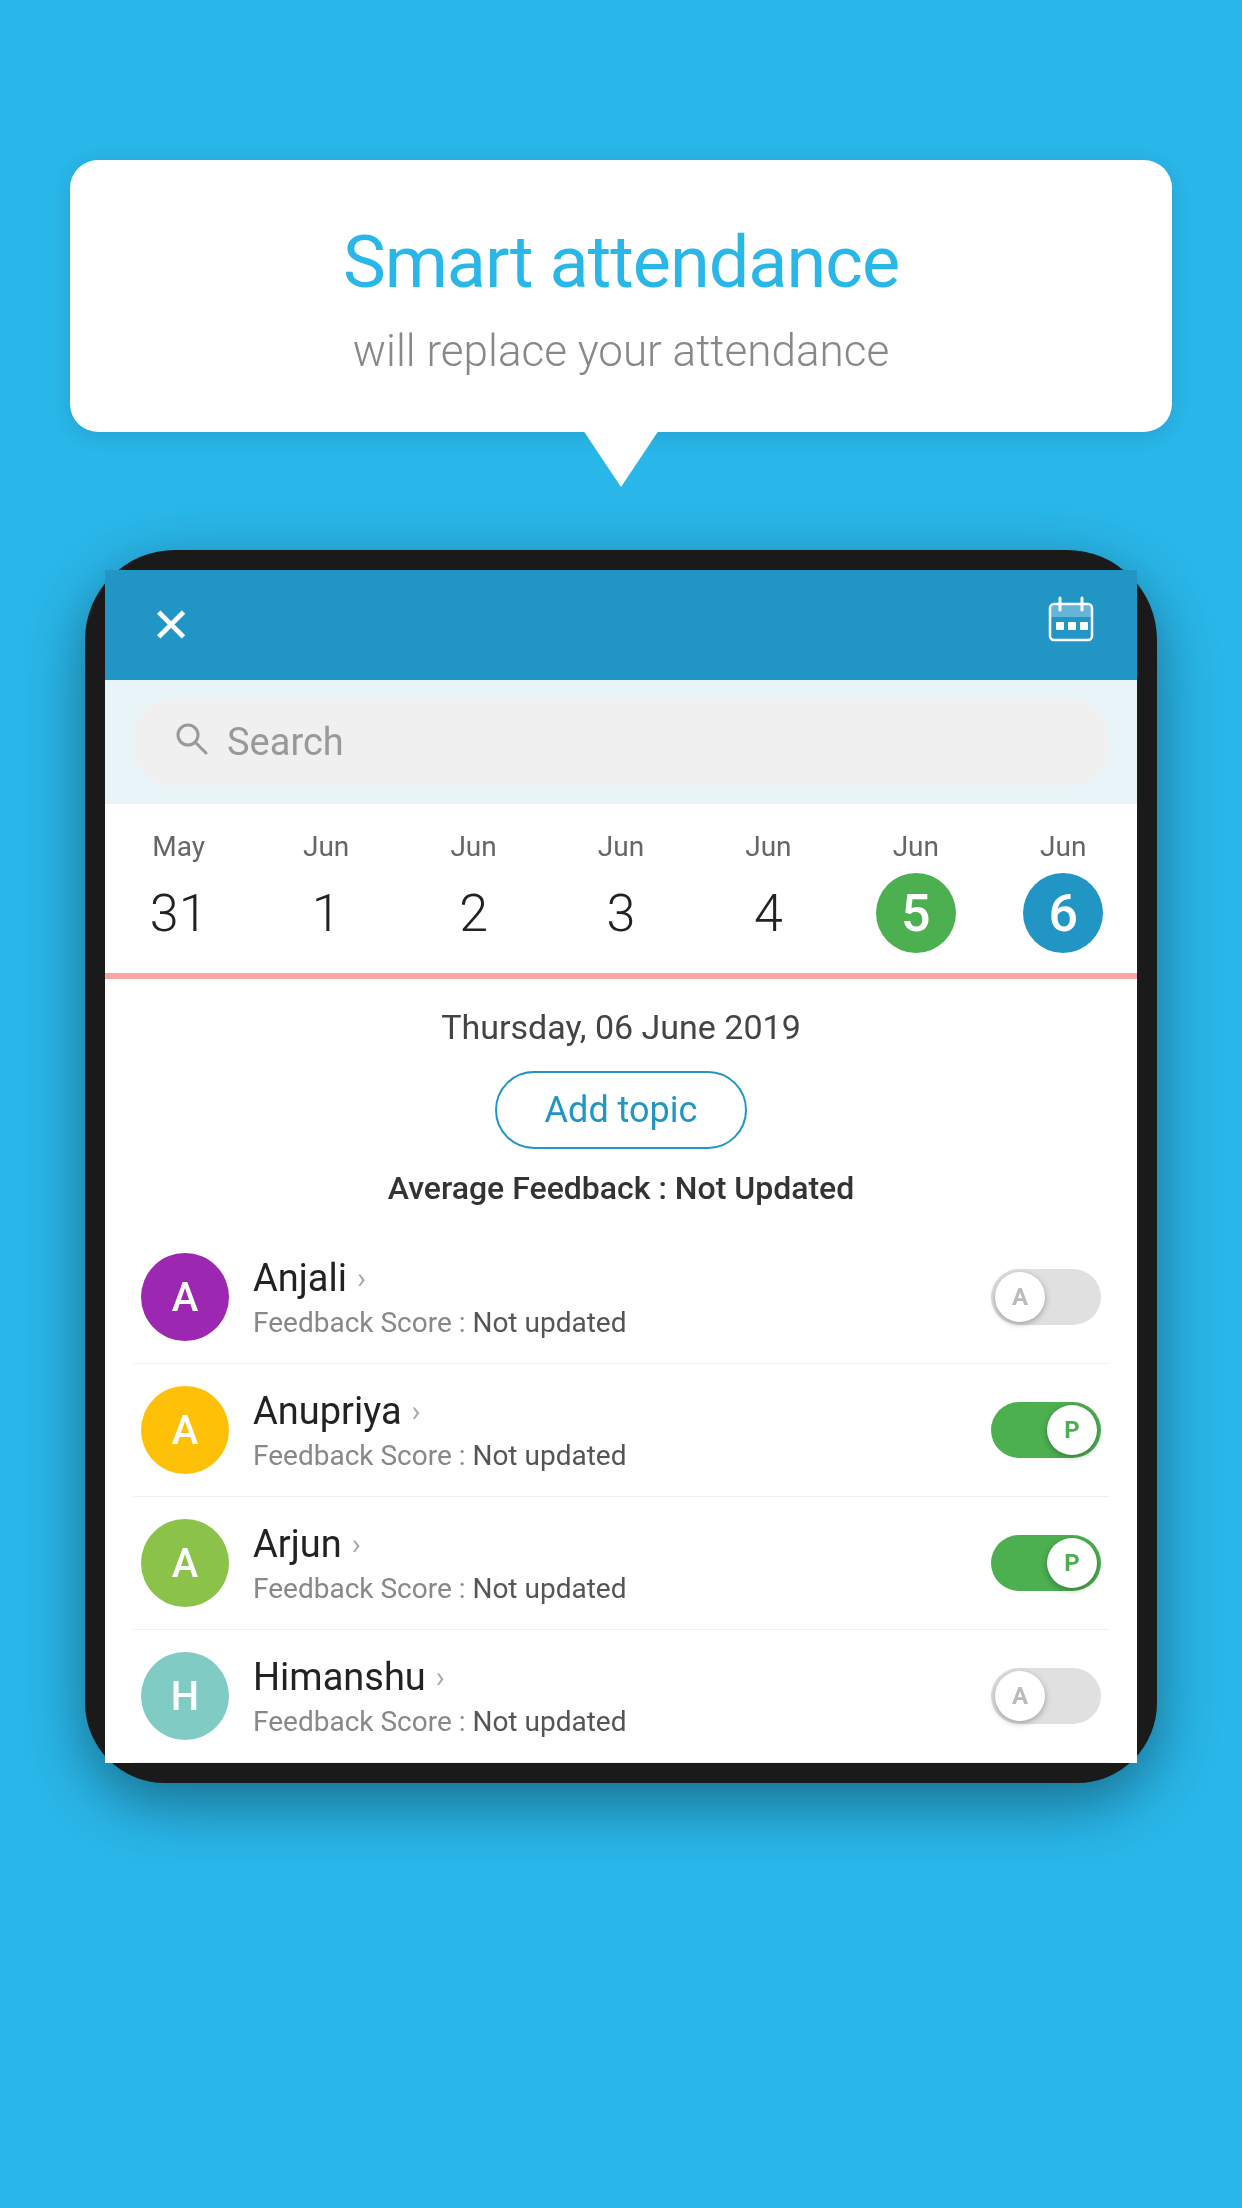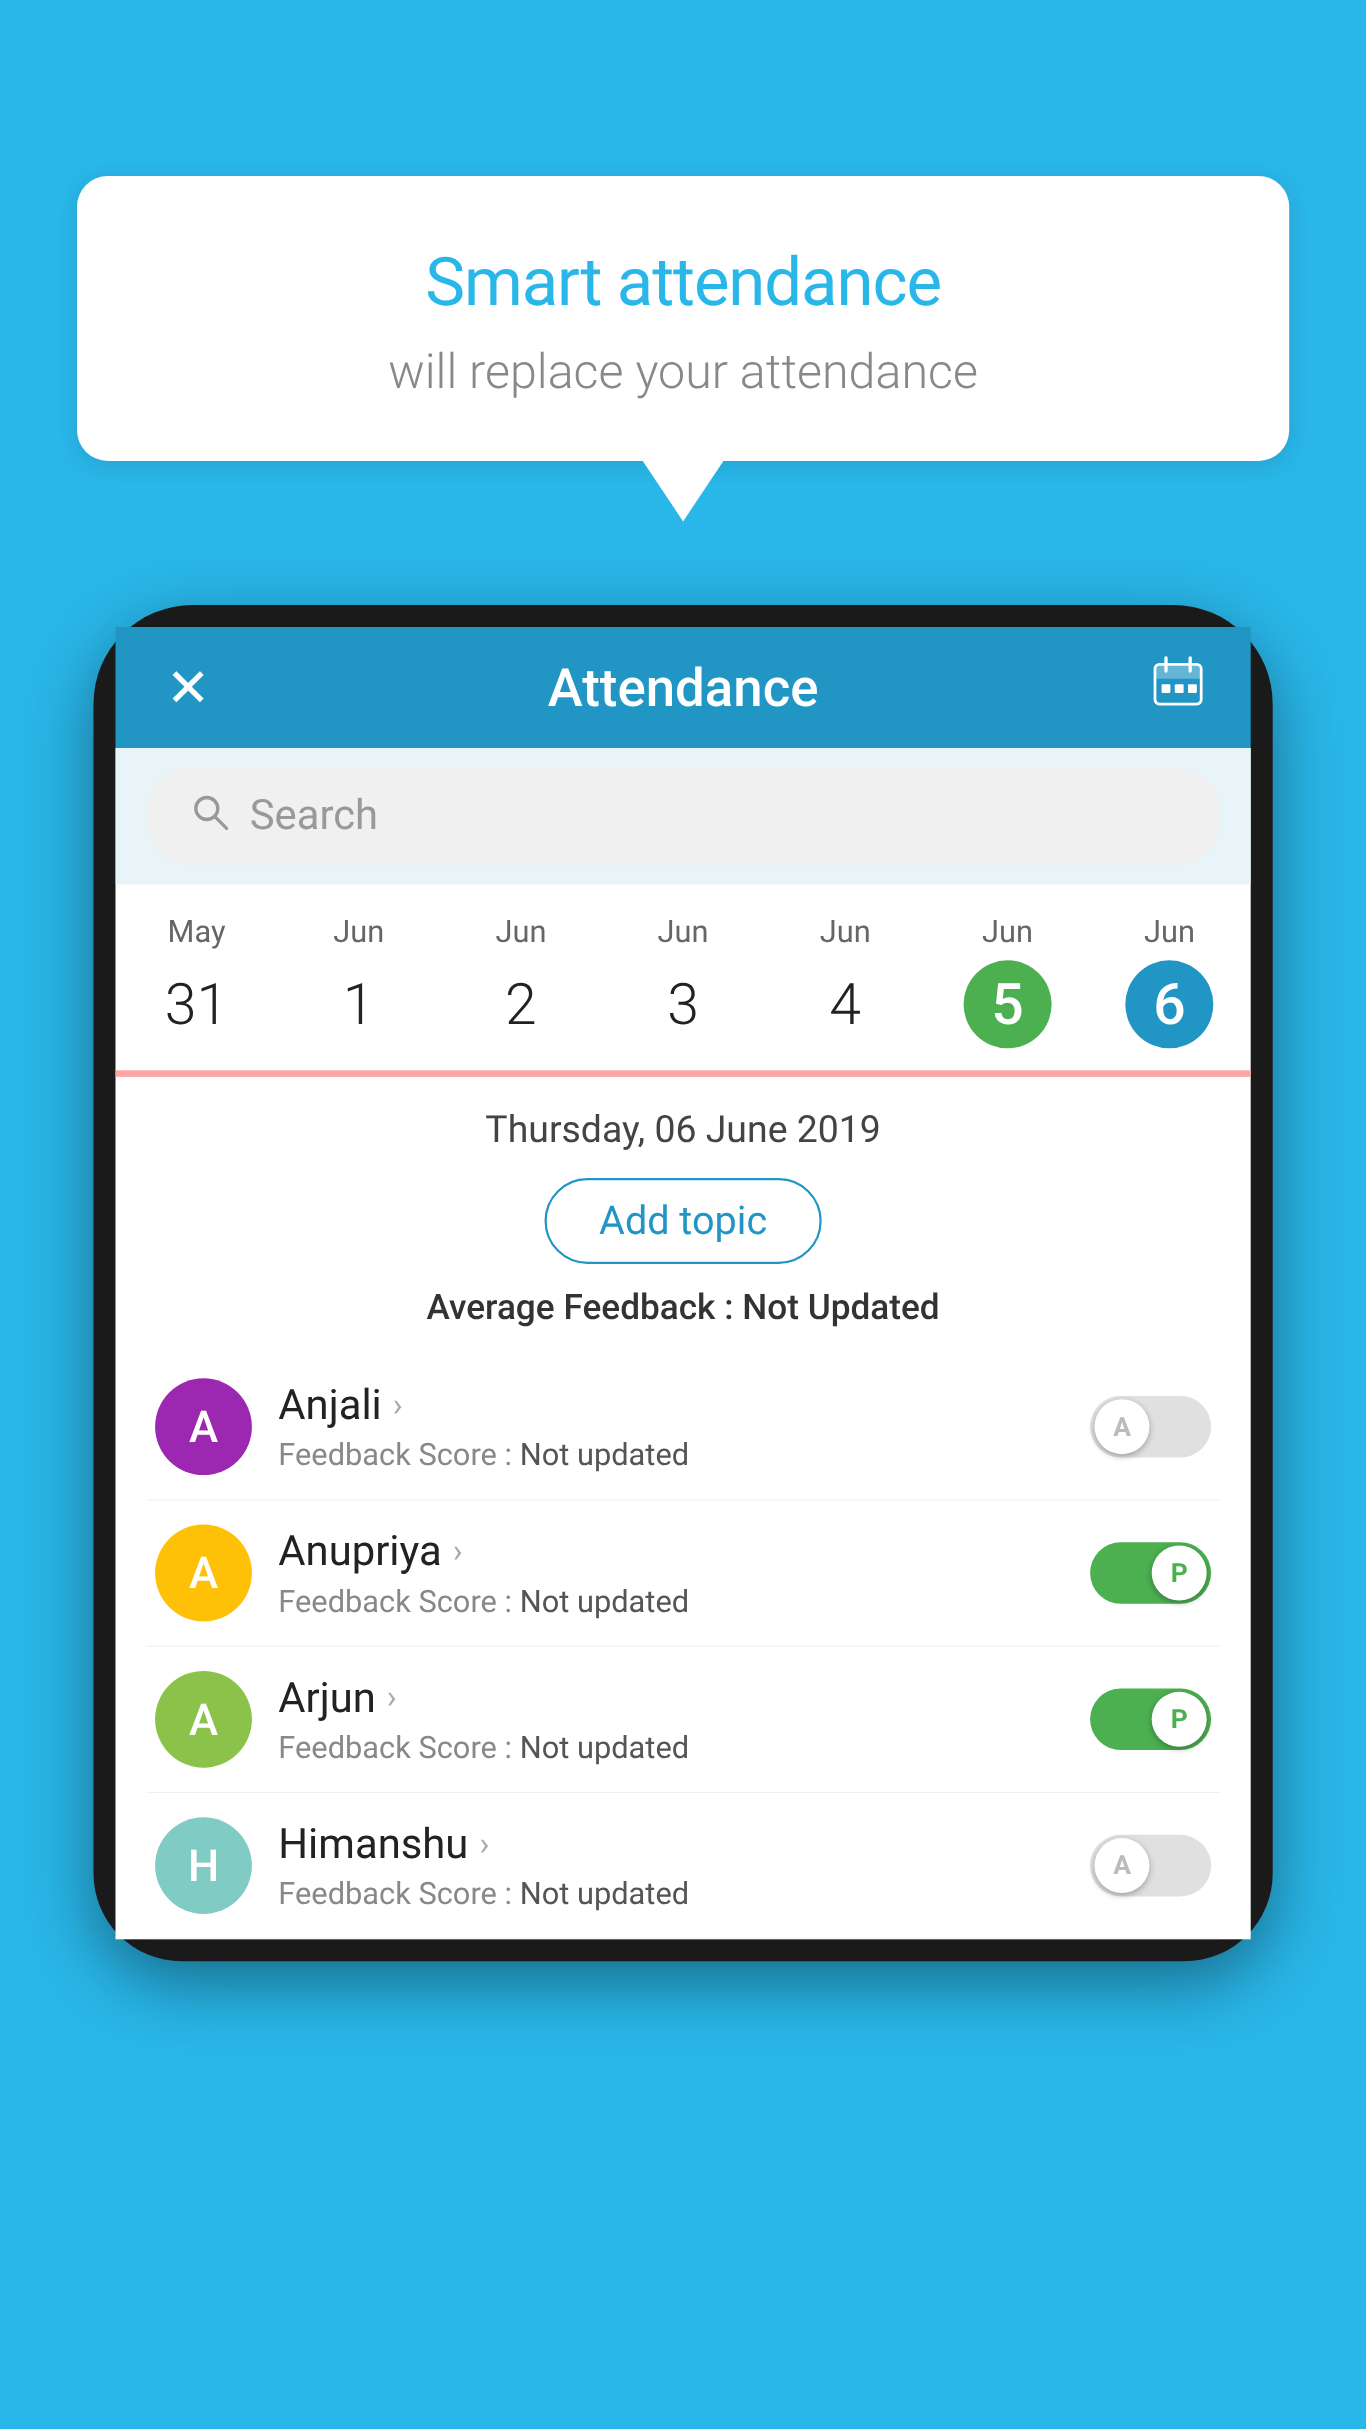--- a/index.html
+++ b/index.html
@@ -38,21 +38,21 @@
       left: 50%;
       transform: translateX(-50%);
       width: 0;
       height: 0;
       border-left: 40px solid transparent;
       border-right: 40px solid transparent;
       border-top: 60px solid white;
     }
 
     .speech-bubble h1 {
-      font-size: 61px;
+      font-size: 72px;
       color: #29b6e8;
       font-weight: 400;
       letter-spacing: -1px;
       margin-bottom: 20px;
     }
 
     .speech-bubble p {
       font-size: 44px;
       color: #888;
       font-weight: 300;
@@ -350,21 +350,20 @@
     <p>will replace your attendance</p>
   </div>
 </div>
 
 <div class="phone-container">
   <div class="phone-frame">
 
 
     <div class="app-bar">
       <div class="app-bar-icon">✕</div>
-      <div class="app-bar-title">Attendance</div>
       <div class="app-bar-icon">
         <svg width="50" height="50" viewBox="0 0 50 50" fill="white">
           <rect x="4" y="10" width="42" height="36" rx="4" ry="4" stroke="white" stroke-width="2.5" fill="none"></rect>
           <rect x="4" y="10" width="42" height="13" rx="0" ry="0" fill="white" opacity="0.3"></rect>
           <line x1="14" y1="4" x2="14" y2="16" stroke="white" stroke-width="3" stroke-linecap="round"></line>
           <line x1="36" y1="4" x2="36" y2="16" stroke="white" stroke-width="3" stroke-linecap="round"></line>
           <rect x="10" y="28" width="8" height="8" rx="1" fill="white"></rect>
           <rect x="22" y="28" width="8" height="8" rx="1" fill="white"></rect>
           <rect x="34" y="28" width="8" height="8" rx="1" fill="white"></rect>
         </svg>

